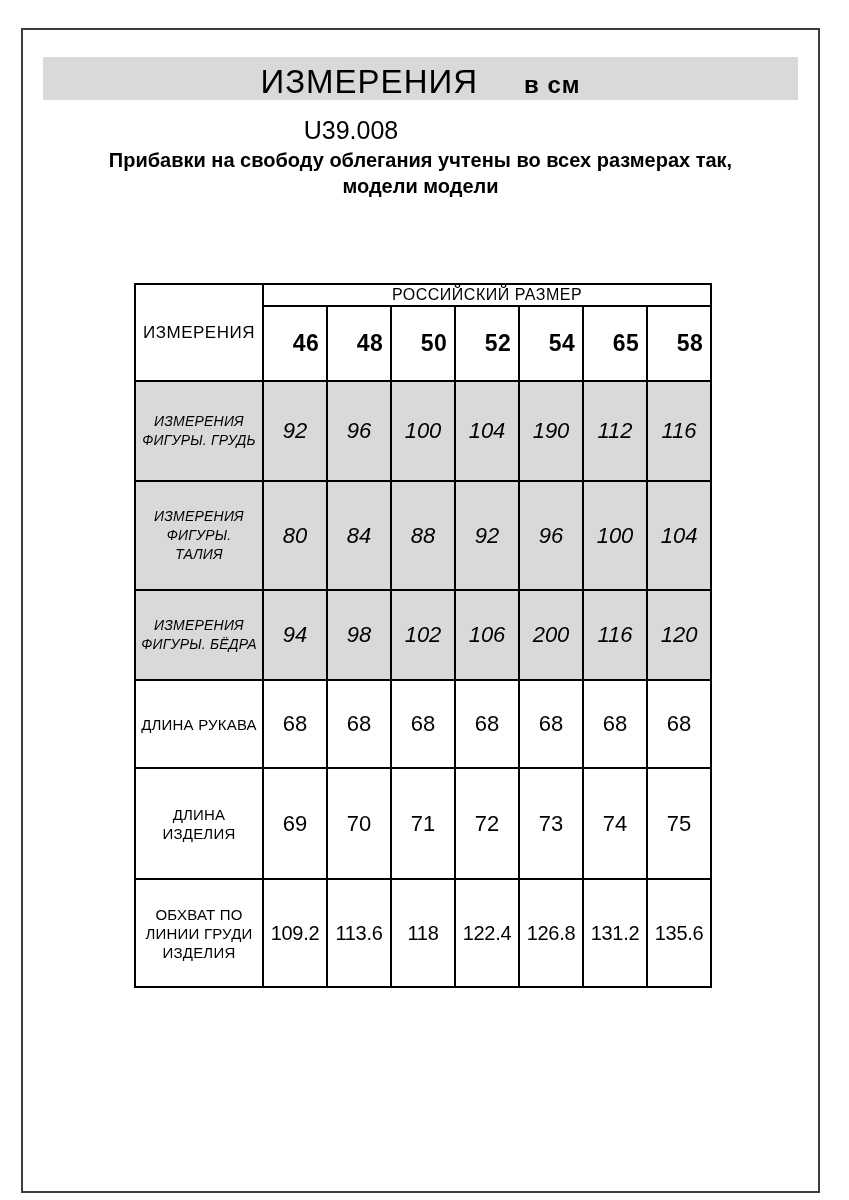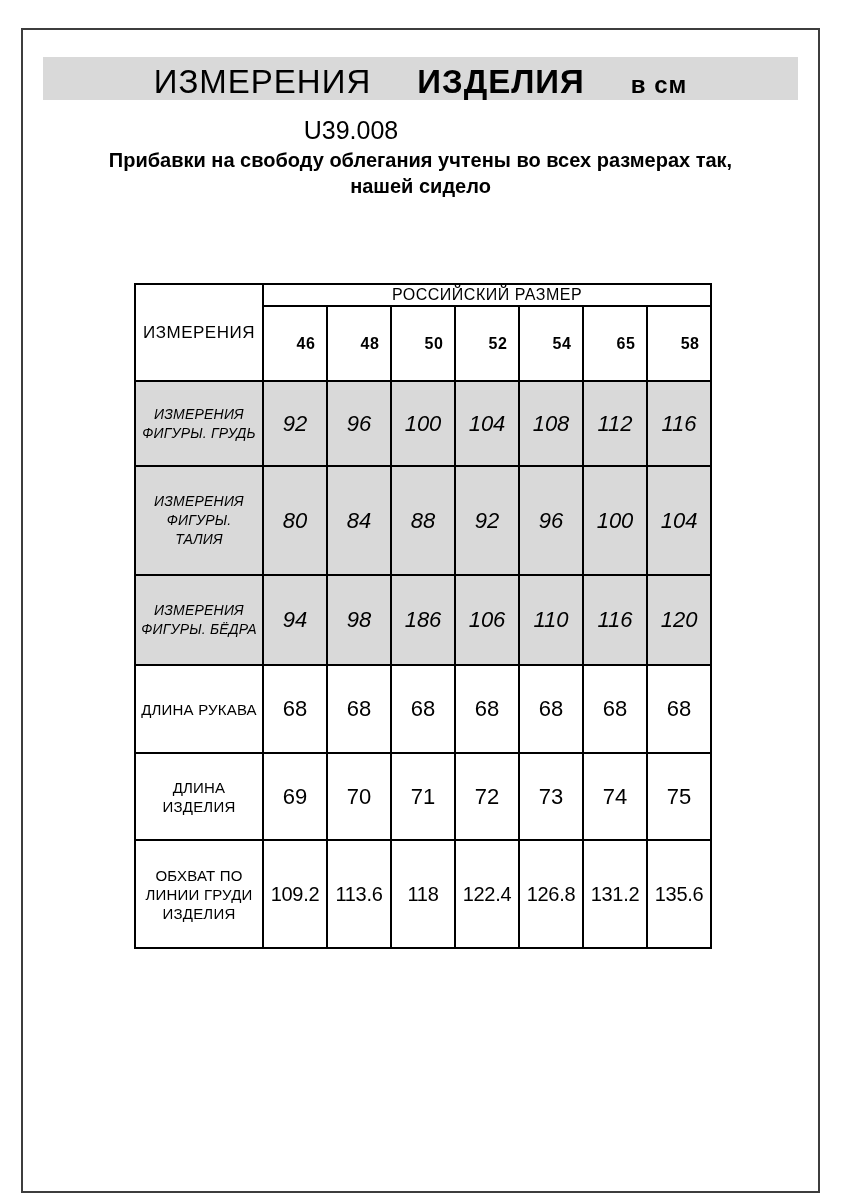--- a/index.html
+++ b/index.html
@@ -41,50 +41,49 @@
     border:2px solid var(--table-border,#000000);
     text-align:center;vertical-align:middle;
     padding:0;font-weight:400;
   }
   col.label-col{width:128px;}
   col.size-col{width:64px;}
   tr.group-row{height:22px;}
   tr.group-row th.group-header{font-size:16px;font-weight:400;letter-spacing:0.5px;}
   th.corner-header{font-size:17px;font-weight:400;letter-spacing:0.5px;}
   tr.sizes-row{height:75px;}
-  tr.sizes-row th{font-size:16px;font-weight:700;letter-spacing:0.5px;padding-left:22px;}
+  tr.sizes-row th{font-size:23px;font-weight:700;letter-spacing:0.5px;padding-left:22px;}
   tbody td.row-label{font-size:15px;line-height:19px;padding:0 5px;letter-spacing:0.2px;}
   tbody td.value-cell{font-size:22px;}
   tr.figure{background:var(--figure-row-bg,#d9d9d9);}
   tr.figure td{font-style:italic;}
   tr.figure td.row-label{font-size:14px;}
-  tr.r0{height:85px;}
+  tr.r0{height:100px;}
   tr.r1{height:109px;}
   tr.r2{height:90px;}
   tr.r3{height:88px;}
-  tr.r4{height:87px;}
+  tr.r4{height:111px;}
   tr.r5{height:108px;}
   tr.r5 td.value-cell{font-size:20px;letter-spacing:-0.3px;text-align:center;}
 </style>
 </head>
 <body>
 
 <div class="frame"></div>
 
 <div class="title-bar">
   <span class="title-regular">ИЗМЕРЕНИЯ</span>
-  <span class="title-bold">ИЗДЕЛИЯ</span>
   <span class="title-unit">в см</span>
 </div>
 
 <div class="product-code">U39.008</div>
 
 <div class="fit-note">
   <div>Прибавки на свободу облегания учтены во всех размерах так,</div>
-  <div>нашей сидело</div>
+  <div>модели модели</div>
 </div>
 
 <table class="size-table">
   <colgroup>
     <col class="label-col">
     <col class="size-col">
       <col class="size-col">
       <col class="size-col">
       <col class="size-col">
     <col class="size-col">
@@ -106,41 +105,41 @@
       <th>58</th>
     </tr>
   </thead>
   <tbody>
     <tr class="figure r0">
       <td class="row-label">ИЗМЕРЕНИЯ ФИГУРЫ. ГРУДЬ</td>
       <td class="value-cell">92</td>
       <td class="value-cell">96</td>
       <td class="value-cell">100</td>
       <td class="value-cell">104</td>
-      <td class="value-cell">108</td>
+      <td class="value-cell">190</td>
       <td class="value-cell">112</td>
       <td class="value-cell">116</td>
     </tr>
     <tr class="figure r1">
       <td class="row-label">ИЗМЕРЕНИЯ ФИГУРЫ. ТАЛИЯ</td>
       <td class="value-cell">80</td>
       <td class="value-cell">84</td>
       <td class="value-cell">88</td>
       <td class="value-cell">92</td>
       <td class="value-cell">96</td>
       <td class="value-cell">100</td>
       <td class="value-cell">104</td>
     </tr>
     <tr class="figure r2">
       <td class="row-label">ИЗМЕРЕНИЯ ФИГУРЫ. БЁДРА</td>
       <td class="value-cell">94</td>
       <td class="value-cell">98</td>
-      <td class="value-cell">186</td>
+      <td class="value-cell">102</td>
       <td class="value-cell">106</td>
-      <td class="value-cell">110</td>
+      <td class="value-cell">200</td>
       <td class="value-cell">116</td>
       <td class="value-cell">120</td>
     </tr>
     <tr class="r3">
       <td class="row-label">ДЛИНА РУКАВА</td>
       <td class="value-cell">68</td>
       <td class="value-cell">68</td>
       <td class="value-cell">68</td>
       <td class="value-cell">68</td>
       <td class="value-cell">68</td>

